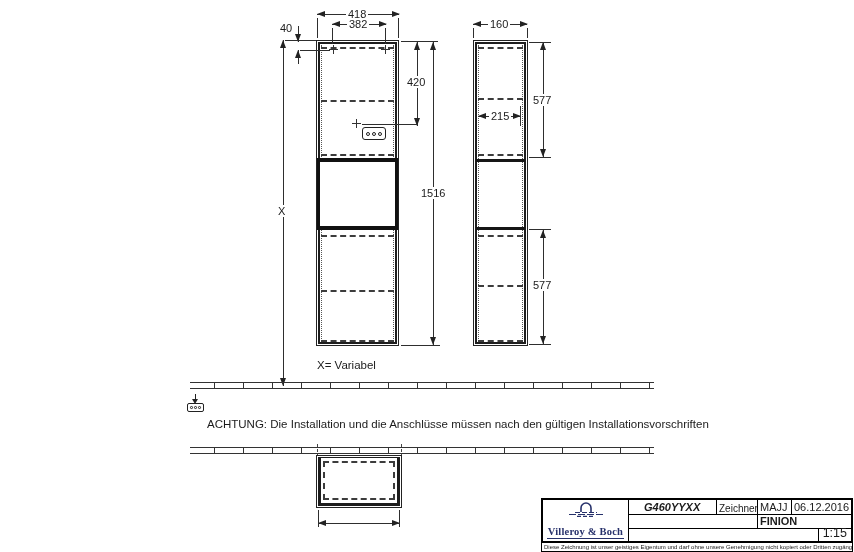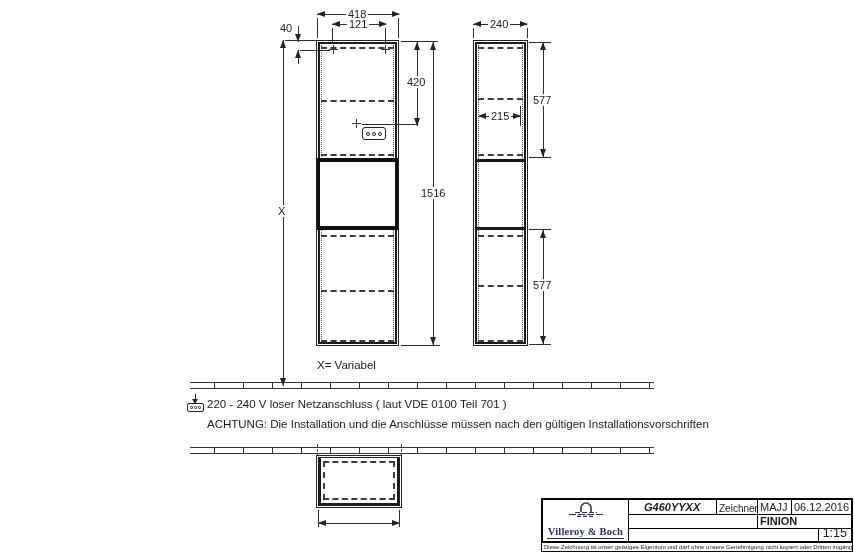--- a/index.html
+++ b/index.html
@@ -114,21 +114,21 @@
   <div class="arr right" style="left:392px; top:11px;"></div>
   <div class="vline" style="left:317px; top:18px; height:20px;"></div>
   <div class="vline" style="left:398px; top:18px; height:20px;"></div>
   <div class="dimlabel" style="left:346px; top:8px;">418</div>
 
   <div class="hline" style="left:332px; top:24px; width:54px;"></div>
   <div class="arr left" style="left:332px; top:21px;"></div>
   <div class="arr right" style="left:379px; top:21px;"></div>
   <div class="vline" style="left:332px; top:28px; height:16px;"></div>
   <div class="vline" style="left:385px; top:28px; height:16px;"></div>
-  <div class="dimlabel" style="left:347px; top:18px;">121</div>
+  <div class="dimlabel" style="left:347px; top:18px;">382</div>
 
   <div class="vline" style="left:298px; top:26px; height:16px;"></div>
   <div class="arr down" style="left:295px; top:34px;"></div>
   <div class="vline" style="left:298px; top:50px; height:14px;"></div>
   <div class="arr up" style="left:295px; top:50px;"></div>
   <div class="hline" style="left:300px; top:50px; width:30px;"></div>
   <div class="dimlabel" style="left:278px; top:22px;">40</div>
 
   <div class="vline" style="left:283px; top:40px; height:346px;"></div>
   <div class="arr up" style="left:280px; top:40px;"></div>
@@ -147,21 +147,21 @@
   <div class="arr up" style="left:430px; top:42px;"></div>
   <div class="arr down" style="left:430px; top:337px;"></div>
   <div class="hline" style="left:401px; top:345px; width:39px;"></div>
   <div class="dimlabel" style="left:419px; top:187px;text-align:center;">1516</div>
 
   <div class="hline" style="left:473px; top:24px; width:54px;"></div>
   <div class="arr left" style="left:473px; top:21px;"></div>
   <div class="arr right" style="left:520px; top:21px;"></div>
   <div class="vline" style="left:473px; top:28px; height:10px;"></div>
   <div class="vline" style="left:527px; top:28px; height:10px;"></div>
-  <div class="dimlabel" style="left:488px; top:18px;">240</div>
+  <div class="dimlabel" style="left:488px; top:18px;">160</div>
 
   <div class="vline" style="left:543px; top:42px; height:115px;"></div>
   <div class="arr up" style="left:540px; top:42px;"></div>
   <div class="arr down" style="left:540px; top:149px;"></div>
   <div class="hline" style="left:529px; top:42px; width:22px;"></div>
   <div class="hline" style="left:529px; top:157px; width:22px;"></div>
   <div class="dimlabel" style="left:531px; top:94px;">577</div>
 
   <div class="hline" style="left:478px; top:116px; width:42px;"></div>
   <div class="arr left" style="left:478px; top:113px;"></div>
@@ -182,21 +182,20 @@
 
   <div class="plug" style="left:186px; top:394px;">
     <span class="stem"></span>
       <span class="tip"></span>
     <span class="box">
         <i></i>
         <i></i>
         <i></i>
       </span>
   </div>
-  <div class="note" style="left:207px; top:398px;">220 - 240 V loser Netzanschluss ( laut VDE 0100 Teil 701 )</div>
 
   <div class="note" style="left:207px; top:418px;">ACHTUNG: Die Installation und die Anschlüsse müssen nach den gültigen Installationsvorschriften</div>
 
   <div class="hatch" style="left:190px; top:447px; width:464px;"></div>
   <div class="vdash" style="left:317px; top:444px; height:13px;"></div>
   <div class="vdash" style="left:401px; top:444px; height:13px;"></div>
 
   <div class="cab" style="left:316px; top:455px; width:86px; height:53px; border-color:#222;">
     <div style="position:absolute; inset:1px; border-left:3px solid #1d1d1d; border-right:3px solid #1d1d1d; border-bottom:3px solid #1d1d1d; border-top:1px solid #1d1d1d;"></div>
     <div style="position:absolute; left:6px; right:6px; top:5px; bottom:7px; border:2px dashed #3c3c3c;"></div>

